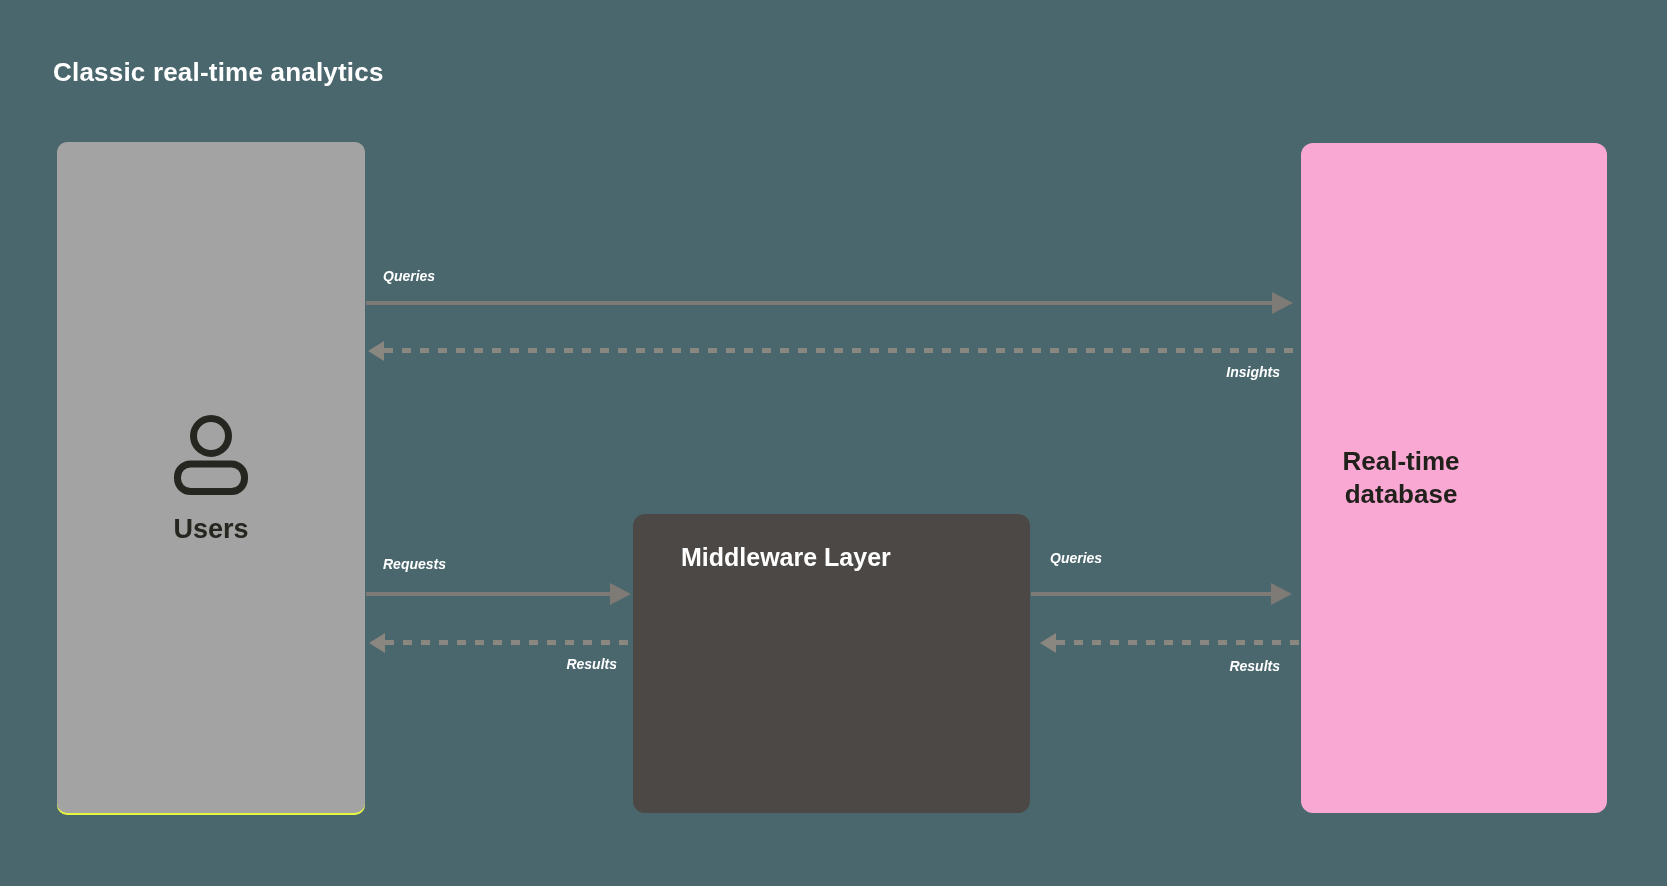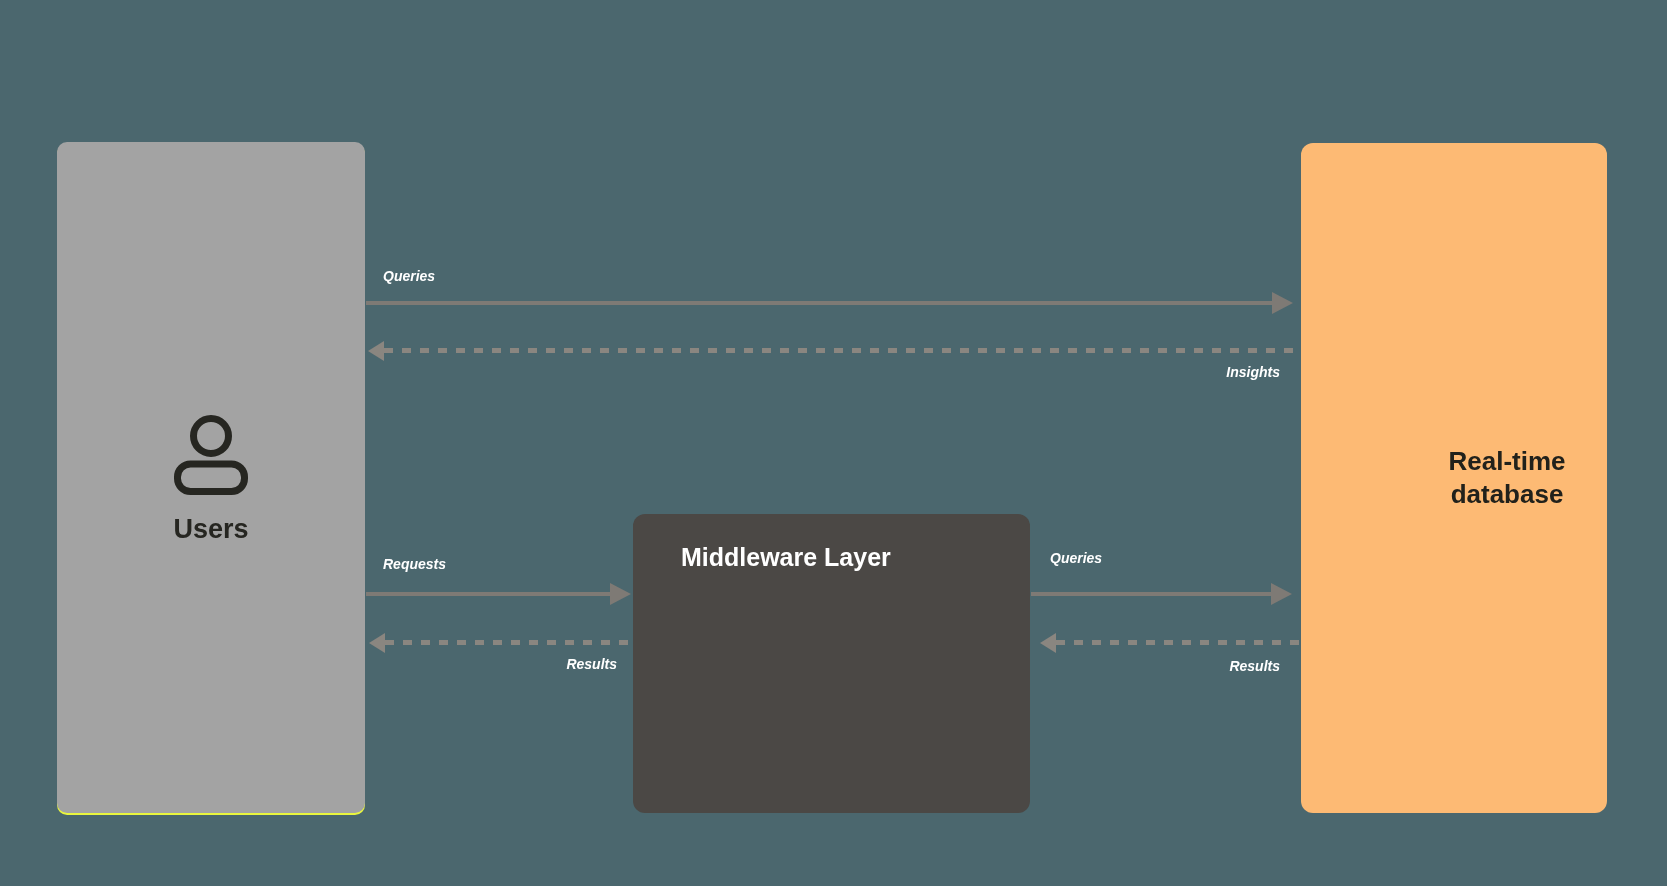--- a/index.html
+++ b/index.html
@@ -58,25 +58,25 @@
     position: absolute;
     left: 30px; top: 29px;
     font-size: 25px;
     font-weight: 700;
     color: #ffffff;
     margin-left: 18px;
   }
   .node-database {
     left: 1301px; top: 143px;
     width: 306px; height: 670px;
-    background: #fdba74;
+    background: #f9a8d4;
     border-radius: 12px;
     display: flex;
     align-items: center;
-    justify-content: flex-end;
+    justify-content: flex-start;
   }
   .database-label {
     width: 200px;
     text-align: center;
     font-size: 26px;
     line-height: 33px;
     font-weight: 700;
     color: #21211b;
   }
   
@@ -132,20 +132,21 @@
   .label-queries-mid  { left: 1050px; top: 550px; }
   .line-results-right { left: 1056px; top: 640px; width: 245px; }
   .head-results-right { left: 1040px; top: 633px; }
   .label-results-right{ right: 387px; top: 658px; }
 </style>
 </head>
 <body>
 
 <div class="canvas">
 
+  <div class="diagram-title">Classic real-time analytics</div>
 
   <div class="node node-users">
     <div class="users-inner">
       <span class="person-icon">
         <svg width="86" height="86" viewBox="0 0 86 86" fill="none">
           <circle cx="43" cy="26" r="17.5" stroke="#262621" stroke-width="7"></circle>
           <rect x="9.5" y="54" width="67" height="27.5" rx="13" stroke="#262621" stroke-width="7"></rect>
         </svg>
       </span>
       <div class="users-label">Users</div>

